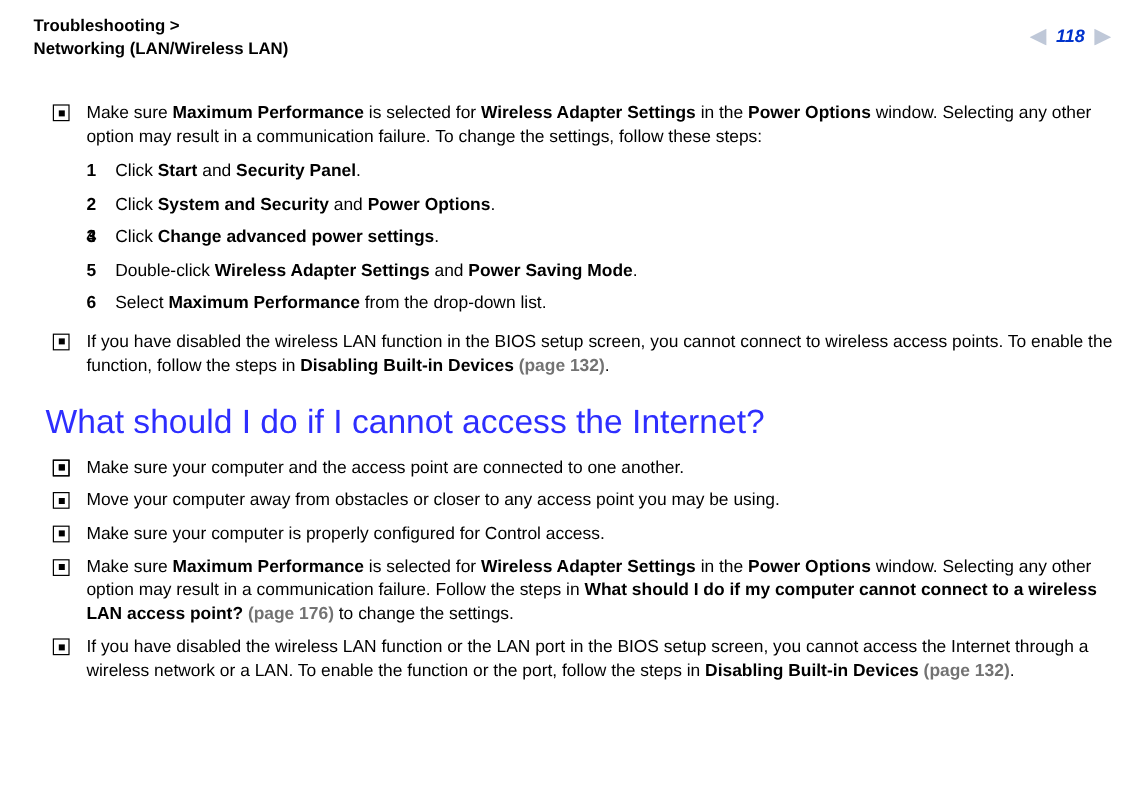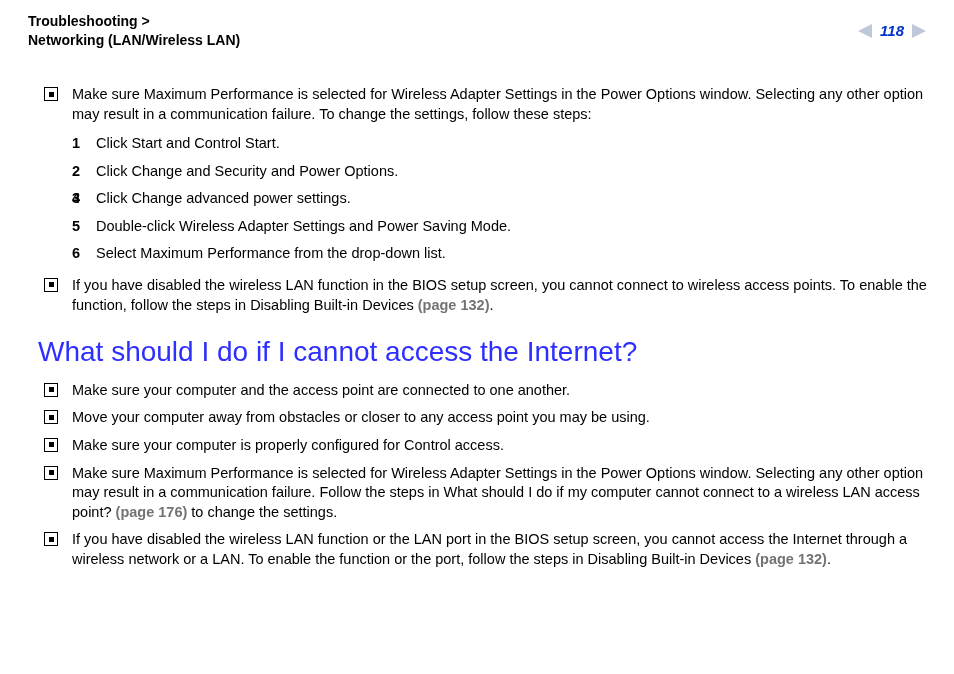--- a/index.html
+++ b/index.html
@@ -90,21 +90,21 @@
     top: 0;
     font-weight: bold;
   }
   .section-title {
     color: #2e2eff;
     font-size: 28px;
     font-weight: normal;
     margin: 18px 0 10px -6px;
   }
   .link { color: #737373; font-weight: bold; }
-  b { font-weight: normal; margin-top: 32px; }
+  b { font-weight: bold; margin-top: 32px; }
 </style>
 </head>
 <body>
 
 <div class="page">
 
   <div class="header">
     <div class="breadcrumb">
       <span>Troubleshooting &gt;</span><br>
       <span>Networking (LAN/Wireless LAN)</span>
@@ -123,22 +123,22 @@
   <div class="content">
 
     <div class="bullet">
       <span class="qmark"></span>
       <span>
         <span>Make sure </span><b>Maximum Performance</b><span> is selected for </span><b>Wireless Adapter Settings</b><span> in the </span><b>Power Options</b><span> window. Selecting any other option may result in a communication failure. To change the settings, follow these steps:</span>
       </span>
     </div>
 
     <div class="steps" id="steps-container">
-        <div class="step"><span class="step-num">1</span><span>Click <b>Start</b> and <b>Control Start</b>.</span></div>
-        <div class="step"><span class="step-num">2</span><span>Click <b>Change and Security</b> and <b>Power Options</b>.</span></div>
+        <div class="step"><span class="step-num">1</span><span>Click <b>Start</b> and <b>Security Panel</b>.</span></div>
+        <div class="step"><span class="step-num">2</span><span>Click <b>System and Security</b> and <b>Power Options</b>.</span></div>
         <div class="step"><span class="step-num">3</span></div>
         <div class="step"><span class="step-num">4</span><span>Click <b>Change advanced power settings</b>.</span></div>
         <div class="step"><span class="step-num">5</span><span>Double-click <b>Wireless Adapter Settings</b> and <b>Power Saving Mode</b>.</span></div>
         <div class="step"><span class="step-num">6</span><span>Select <b>Maximum Performance</b> from the drop-down list.</span></div>
       </div>
 
     <div class="bullet">
       <span class="qmark"></span>
       <span>
         <span>If you have disabled the wireless LAN function in the BIOS setup screen, you cannot connect to wireless access points. To enable the function, follow the steps in </span><b>Disabling Built-in Devices </b><span class="link">(page 132)</span><span>.</span>

